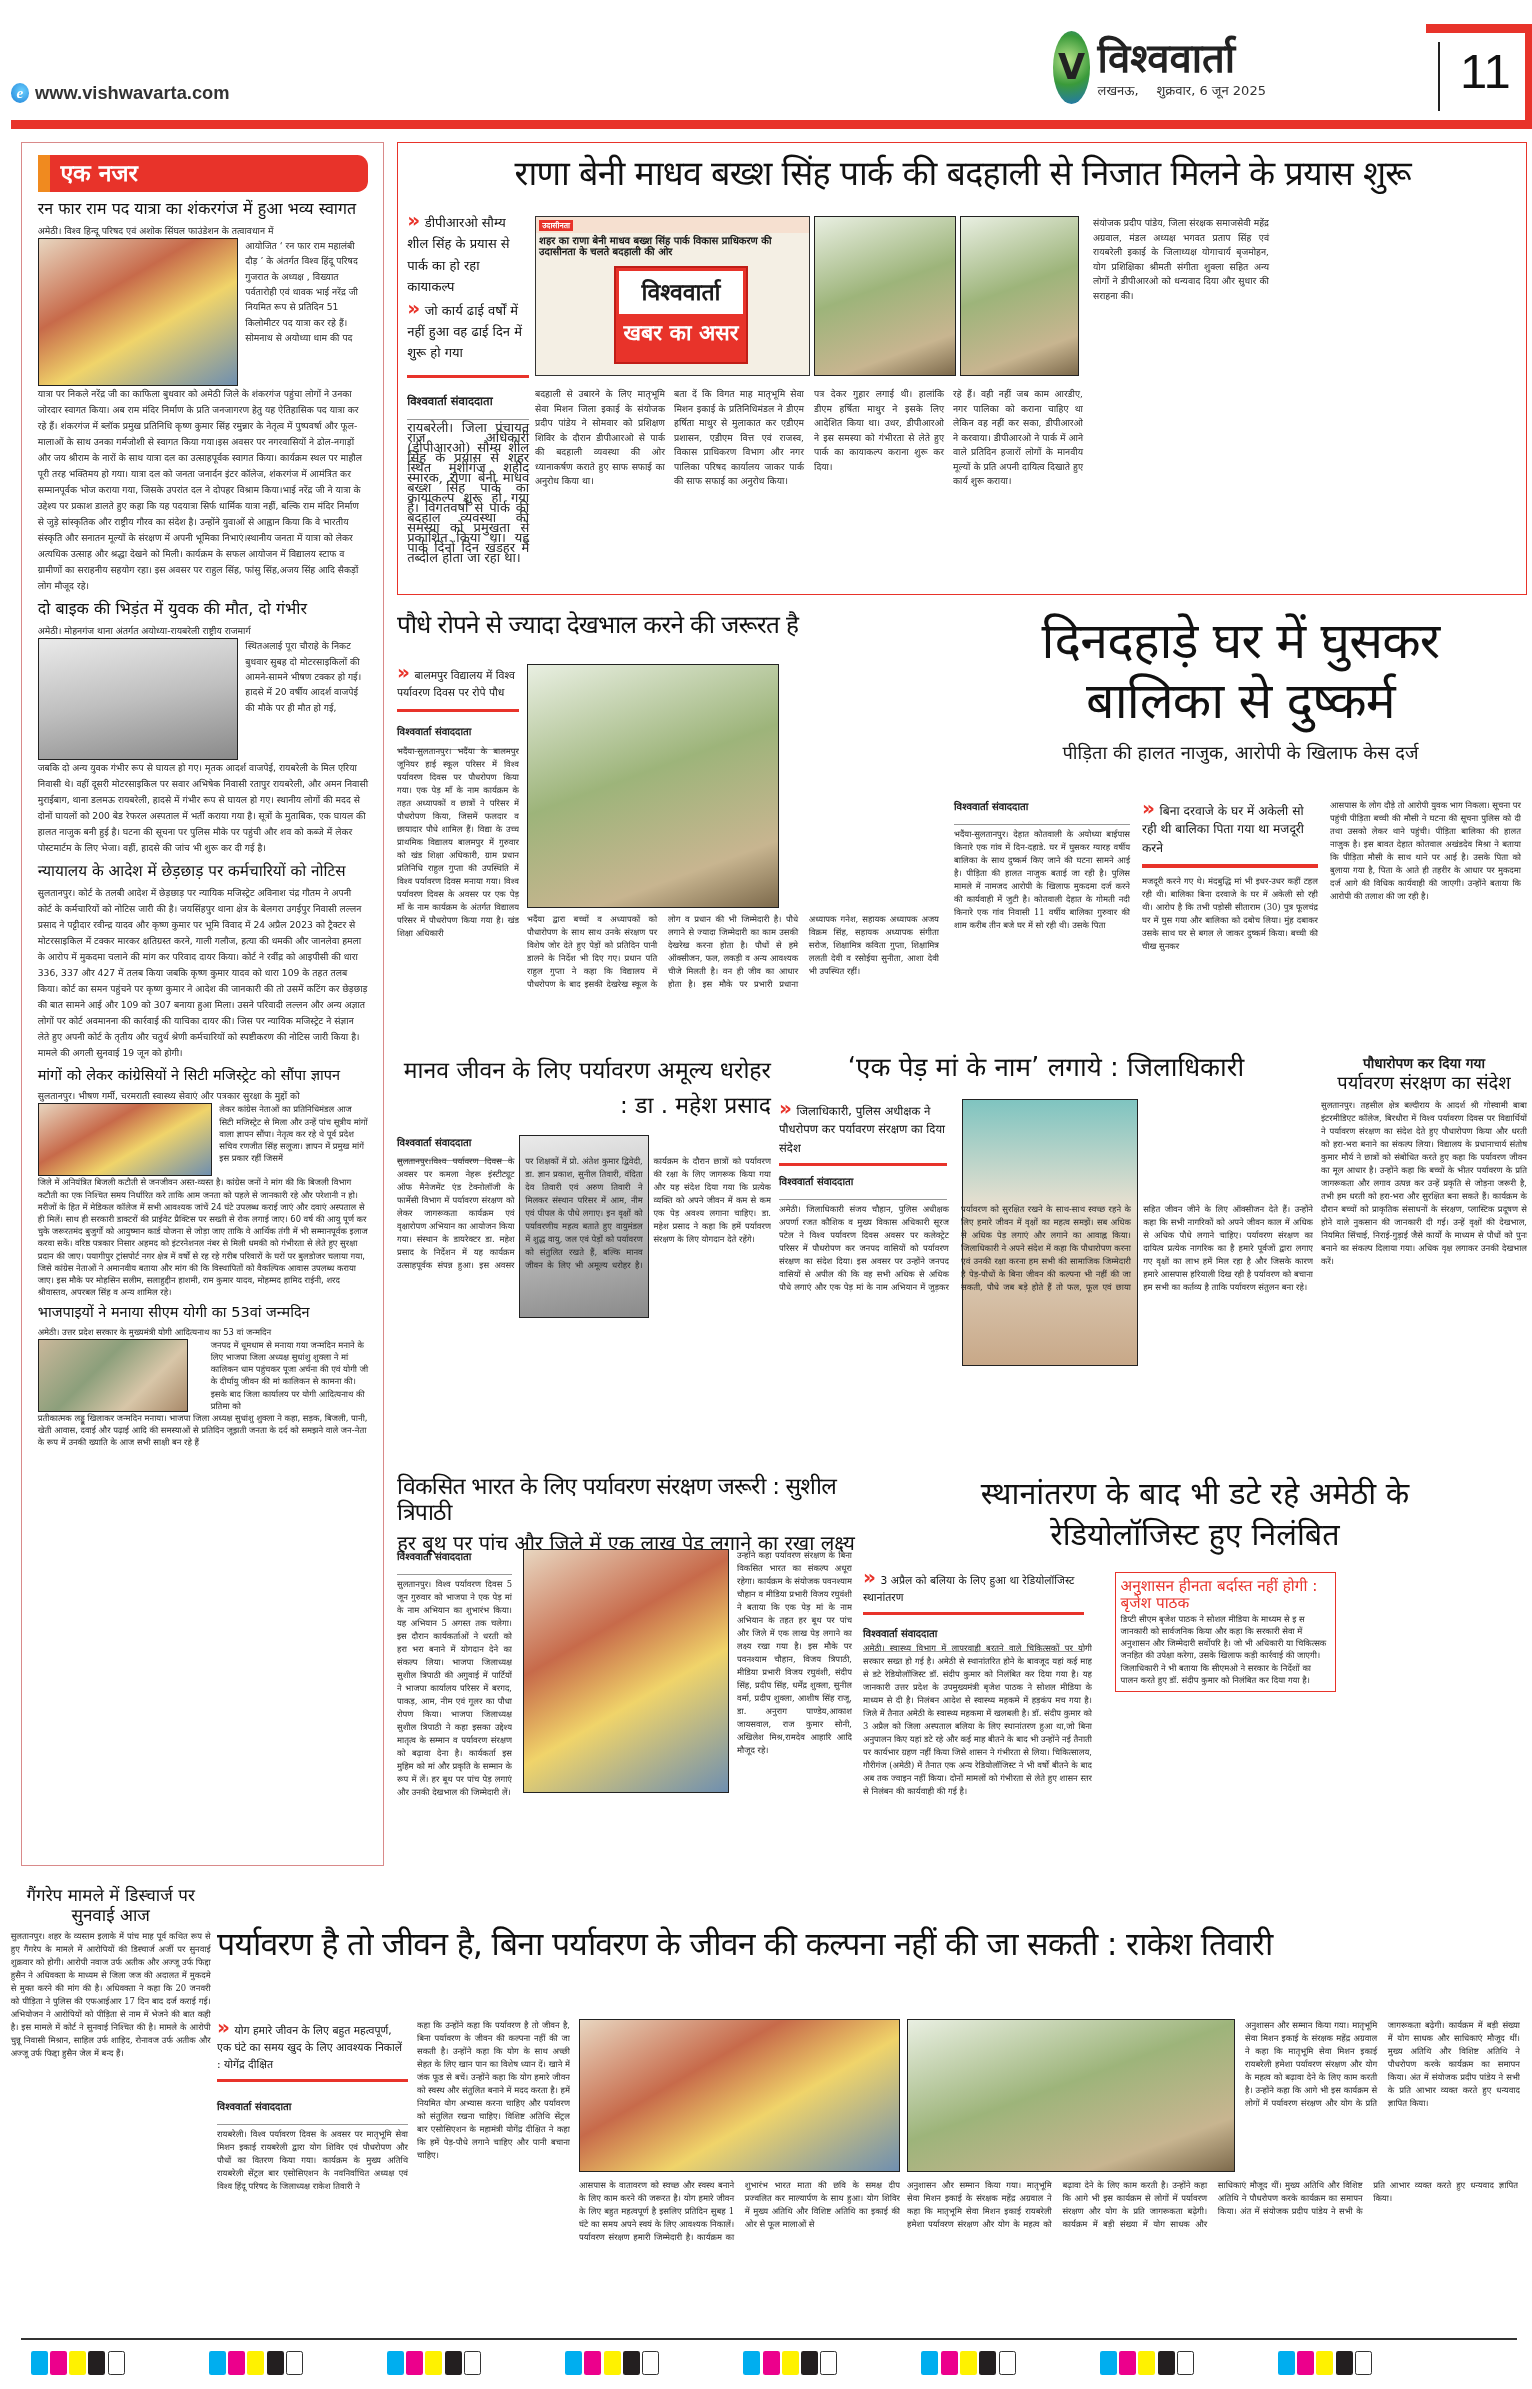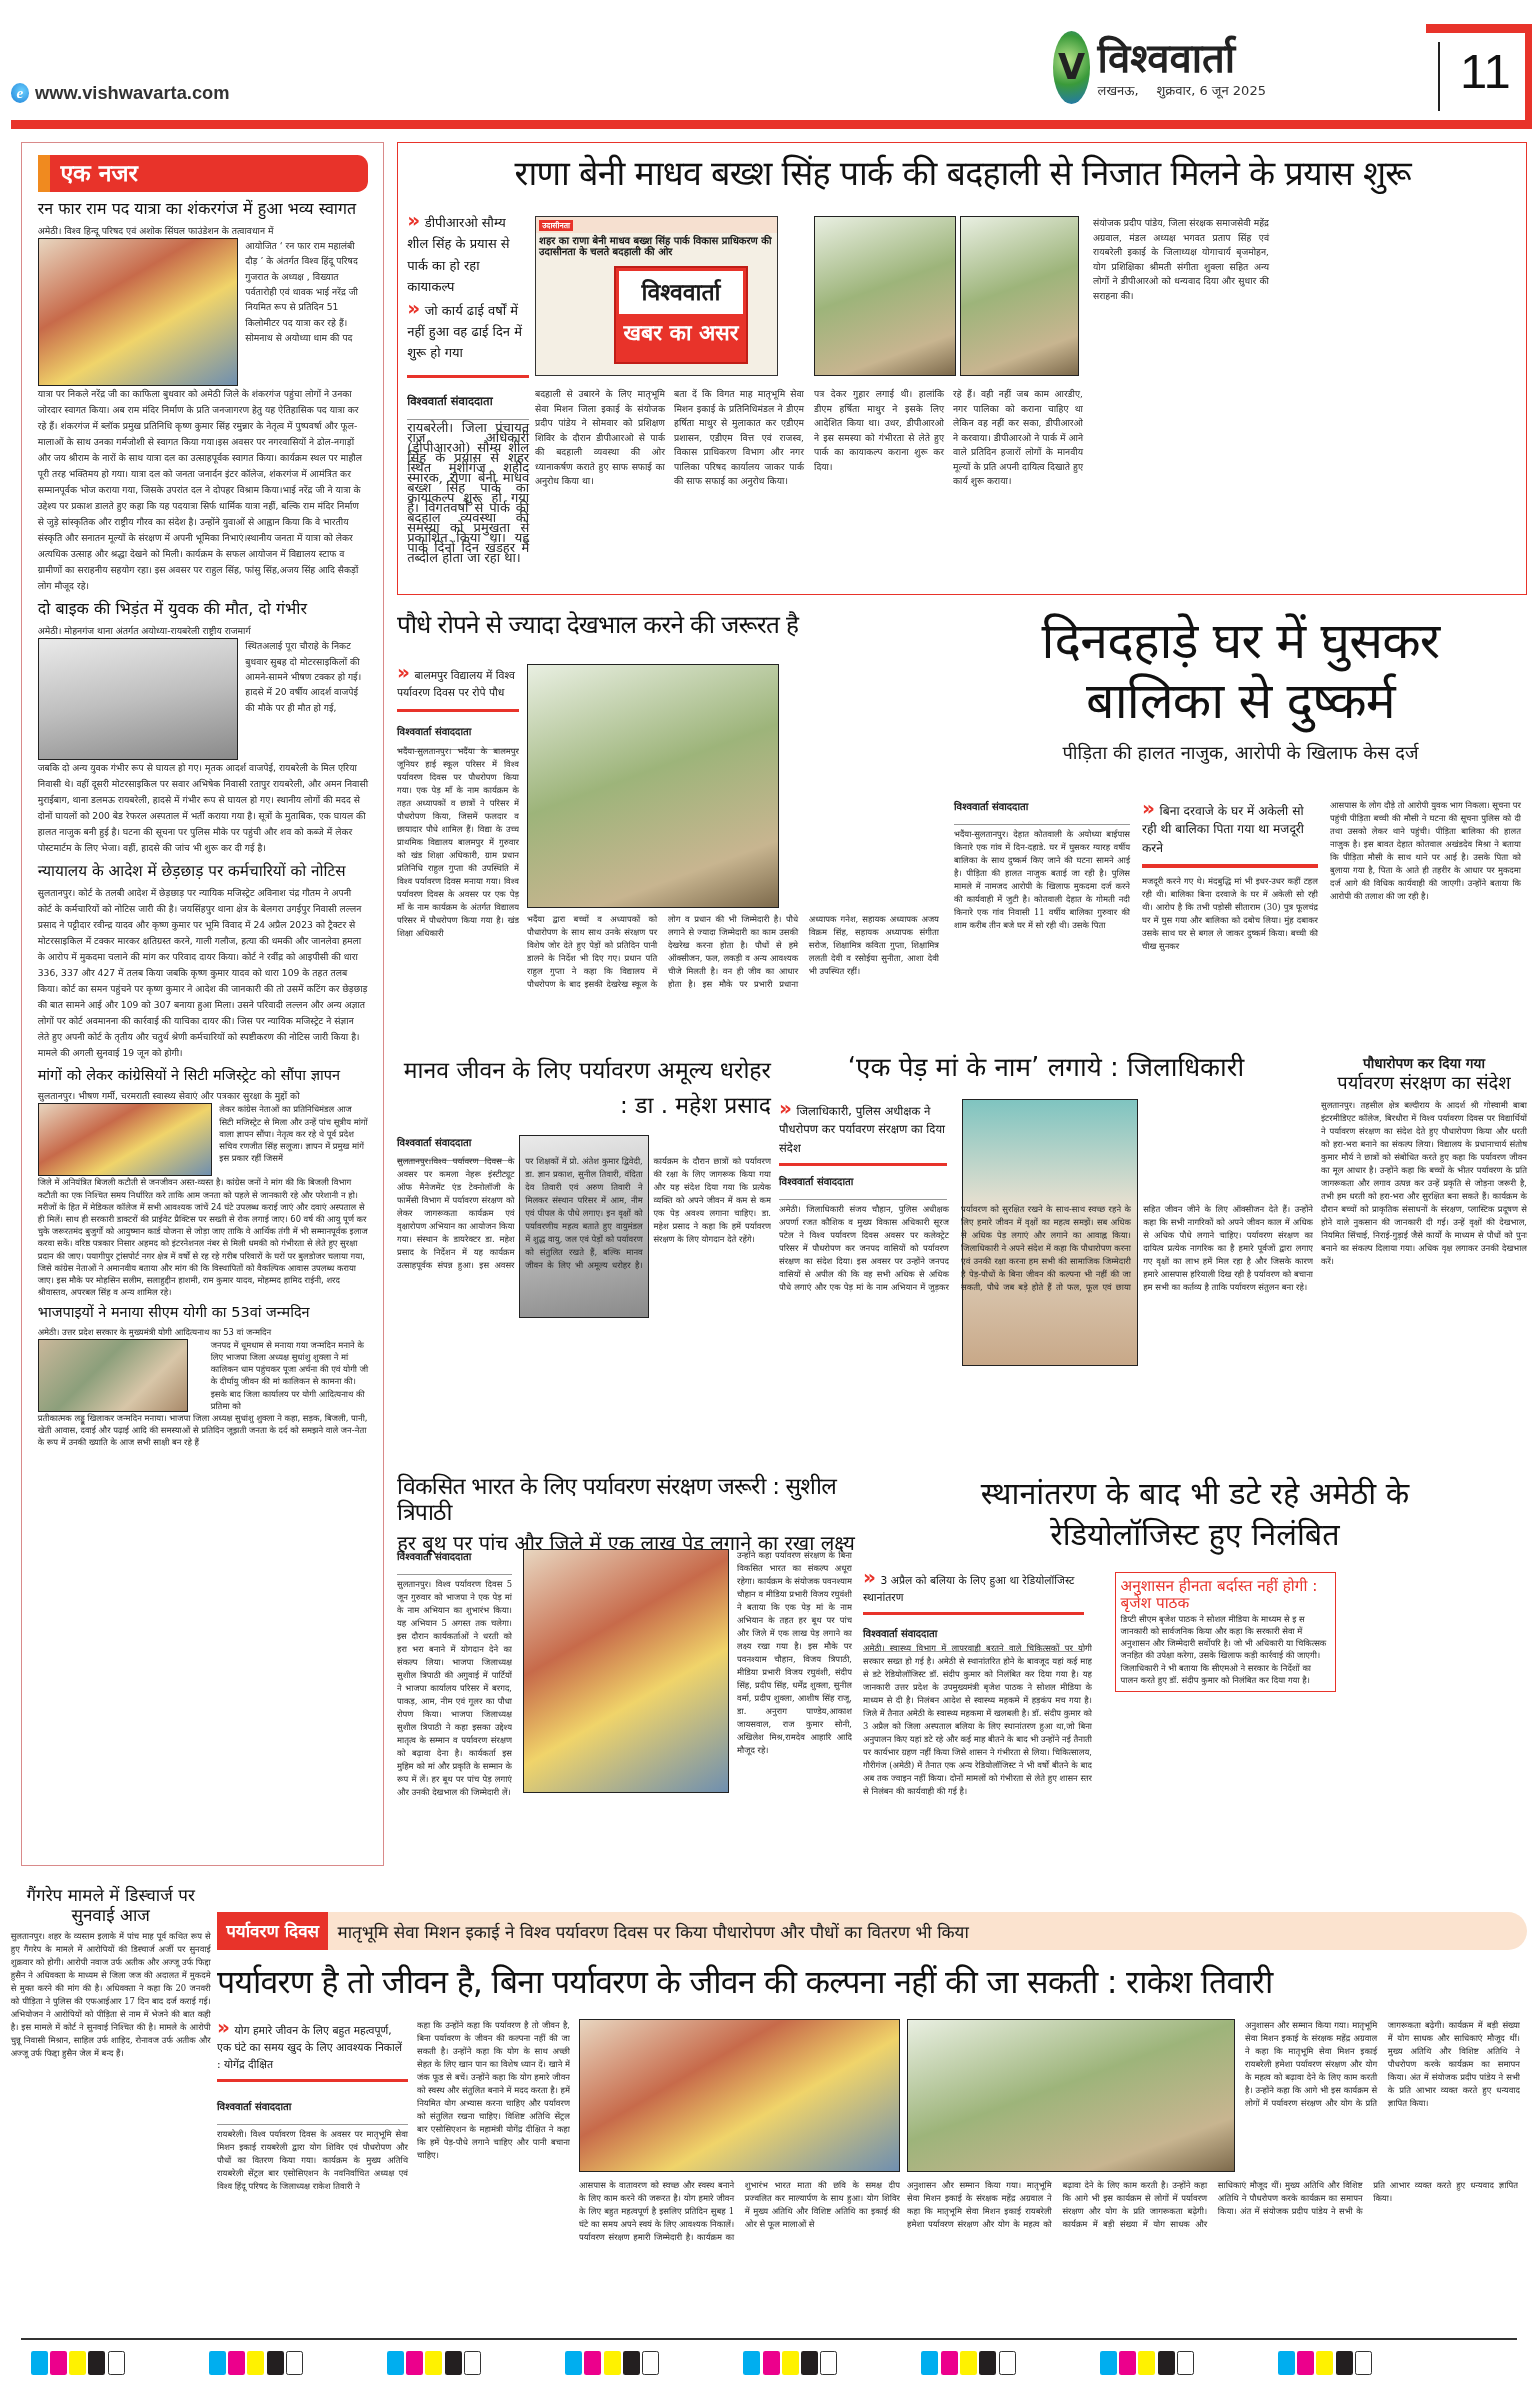--- a/index.html
+++ b/index.html
@@ -96,21 +96,21 @@
 
 <div class="abs box" style="left:397px;top:142px;width:1130px;height:453px;border-color:#e8332a">
   <div class="abs hd" style="left:9.2px;top:10.7px;width:1111px;font-size:34px;text-align:center;letter-spacing:-0.8px">राणा बेनी माधव बख्श सिंह पार्क की बदहाली से निजात मिलने के प्रयास शुरू</div>
   <div class="abs" style="left:9.2px;top:67px;width:122px">
     <div class="bullet">डीपीआरओ सौम्य शील सिंह के प्रयास से पार्क का हो रहा कायाकल्प</div>
     <div class="bullet">जो कार्य ढाई वर्षों में नहीं हुआ वह ढाई दिन में शुरू हो गया</div>
     <div class="redline" style="margin-top:10.7px"></div>
     <div class="byl" style="margin-top:15.3px">विश्ववार्ता संवाददाता</div>
     <div class="txt" style="font-size:13px;line-height:10px">रायबरेली। जिला पंचायत राज अधिकारी (डीपीआरओ) सौम्य शील सिंह के प्रयास से  शहर स्थित मुंशीगंज शहीद स्मारक, राणा बेनी माधव बख्श सिंह पार्क का कायाकल्प शुरू हो गया है। विगतवर्षों से पार्क की बदहाल व्यवस्था की समस्या को प्रमुखता से प्रकाशित किया था। यह पार्क दिनों दिन खंडहर में तब्दील होता जा रहा था।</div>
   </div>
-  <div class="abs" style="left:137px;top:73px;width:243px;height:160px;border:1.5px solid #333;background:#f4efe4">
+  <div class="abs" style="left:137px;top:73px;width:275px;height:160px;border:1.5px solid #333;background:#f4efe4">
     <div style="font-size:7.6px;padding:3.1px;background:#f6e0d0"><span style="background:#e8332a;color:#fff;padding:0.8px 3.1px;font-weight:bold">उदासीनता</span></div>
     <div style="font-size:10px;font-weight:bold;padding:1.5px 3.1px;line-height:11px">शहर का राणा बेनी माधव बख्श सिंह पार्क विकास प्राधिकरण की उदासीनता के चलते बदहाली की ओर</div>
     <div style="position:absolute;left:78px;top:49px;width:134px;height:98px;background:#e8332a;border:2.3px solid #c01e17">
       <div style="background:#fff;margin:3.1px;height:43px;font-size:23px;font-weight:bold;text-align:center;line-height:43px">विश्ववार्ता</div>
       <div style="color:#fff;font-size:21.4px;font-weight:bold;text-align:center">खबर का असर</div>
     </div>
   </div>
   <div class="abs photo g" style="left:416px;top:73px;width:142px;height:160px"></div>
   <div class="abs photo g" style="left:562px;top:73px;width:119px;height:160px"></div>
   <div class="abs txt" style="left:137px;top:244px;width:130px;font-size:9.2px;line-height:14.5px">बदहाली से उबारने के लिए मातृभूमि सेवा मिशन जिला इकाई के संयोजक प्रदीप पांडेय ने सोमवार को प्रशिक्षण शिविर के दौरान डीपीआरओ से पार्क की बदहाली व्यवस्था की ओर ध्यानाकर्षण कराते हुए साफ सफाई का अनुरोध किया था।</div>
@@ -197,24 +197,20 @@
   </div>
   <div class="abs txt" style="left:0;top:169px;width:229px;font-size:8.4px;line-height:13px;height:221px;overflow:hidden">अमेठी। स्वास्थ्य विभाग में लापरवाही बरतने वाले चिकित्सकों पर योगी सरकार सख्त हो गई है। अमेठी से स्थानांतरित होने के बावजूद यहां कई माह से डटे रेडियोलॉजिस्ट डॉ. संदीप कुमार को निलंबित कर दिया गया है। यह जानकारी उत्तर प्रदेश के उपमुख्यमंत्री बृजेश पाठक ने सोशल मीडिया के माध्यम से दी है। निलंबन आदेश से स्वास्थ्य महकमे में हड़कंप मच गया है। जिले में तैनात अमेठी के स्वास्थ्य महकमा में खलबली है। डॉ. संदीप कुमार को 3 अप्रैल को जिला अस्पताल बलिया के लिए स्थानांतरण हुआ था,जो बिना अनुपालन किए यहां डटे रहे और कई माह बीतने के बाद भी उन्होंने नई तैनाती पर कार्यभार ग्रहण नहीं किया जिसे शासन ने गंभीरता से लिया। चिकित्सालय, गौरीगंज (अमेठी) में तैनात एक अन्य रेडियोलॉजिस्ट ने भी वर्षों बीतने के बाद अब तक ज्वाइन नहीं किया। दोनों मामलों को गंभीरता से लेते हुए शासन स्तर से निलंबन की कार्यवाही की गई है।</div>
 </div>
 
 <div class="abs" style="left:10.7px;top:1886px;width:200px;height:366px">
   <div class="hd" style="font-size:17px;font-weight:normal;text-align:center">गैंगरेप मामले में डिस्चार्ज पर सुनवाई आज</div>
   <div class="txt" style="font-size:8.4px;line-height:13px;margin-top:4.6px">सुलतानपुर। शहर के व्यस्तम इलाके में पांच माह पूर्व कथित रूप से हुए गैंगरेप के मामले में आरोपियों की डिस्चार्ज अर्जी पर सुनवाई शुक्रवार को होगी। आरोपी नवाज उर्फ अतीक और अज्जू उर्फ फिद्दा हुसैन ने अधिवक्ता के माध्यम से जिला जज की अदालत में मुकदमे से मुक्त करने की मांग की है। अधिवक्ता ने कहा कि 20 जनवरी को पीड़िता ने पुलिस की एफआईआर 17 दिन बाद दर्ज कराई गई। अभियोजन ने आरोपियों को पीड़िता से नाम में भेजने की बात कही है। इस मामले में कोर्ट ने सुनवाई निश्चित की है। मामले के आरोपी चुन्नू निवासी मिश्रान, साहिल उर्फ शाहिद, रोनावज उर्फ अतीक और अज्जू उर्फ फिद्दा हुसैन जेल में बन्द हैं।</div>
 </div>
 
 <div class="abs" style="left:217px;top:1912px;width:1310px;height:351px">
-  <div style="display:flex;align-items:center;height:38px;background:#fbe3cf;border-radius:0 19px 19px 0">
-    <span style="background:#e8332a;color:#fff;font-size:17px;padding:0 9.2px;height:38px;line-height:38px;font-weight:bold">पर्यावरण दिवस</span>
-    <span style="font-size:17px;margin-left:9.2px">मातृभूमि सेवा मिशन इकाई ने विश्व पर्यावरण दिवस पर किया पौधारोपण और पौधों का वितरण भी किया</span>
-  </div>
   <div class="hd" style="font-size:32px;margin-top:13.7px;letter-spacing:-0.8px">पर्यावरण है तो जीवन है, बिना पर्यावरण के जीवन की कल्पना नहीं की जा सकती : राकेश तिवारी</div>
   <div class="abs" style="left:0;top:107px;width:191px">
     <div class="bullet" style="font-size:10.7px;line-height:17px">योग हमारे जीवन के लिए बहुत महत्वपूर्ण, एक घंटे का समय खुद के लिए आवश्यक निकालें : योगेंद्र दीक्षित</div>
     <div class="redline" style="margin-top:6.1px"></div>
     <div class="byl" style="margin-top:17px;font-size:10px">विश्ववार्ता संवाददाता</div>
     <div class="txt" style="font-size:8.4px;line-height:13px">रायबरेली। विश्व पर्यावरण दिवस के अवसर पर मातृभूमि सेवा मिशन इकाई रायबरेली द्वारा योग शिविर एवं पौधरोपण और पौधों का वितरण किया गया। कार्यक्रम के मुख्य अतिथि रायबरेली सेंट्रल बार एसोसिएशन के नवनिर्वाचित अध्यक्ष एवं विश्व हिंदू परिषद के जिलाध्यक्ष राकेश तिवारी ने</div>
   </div>
   <div class="abs txt" style="left:200px;top:107px;width:153px;font-size:8.4px;line-height:13px;height:237px;overflow:hidden">कहा कि उन्होंने कहा कि पर्यावरण है तो जीवन है, बिना पर्यावरण के जीवन की कल्पना नहीं की जा सकती है। उन्होंने कहा कि योग के साथ अच्छी सेहत के लिए खान पान का विशेष ध्यान दें। खाने में जंक फूड से बचें। उन्होंने कहा कि योग हमारे जीवन को स्वस्थ और संतुलित बनाने में मदद करता है। हमें नियमित योग अभ्यास करना चाहिए और पर्यावरण को संतुलित रखना चाहिए। विशिष्ट अतिथि सेंट्रल बार एसोसिएशन के महामंत्री योगेंद्र दीक्षित ने कहा कि हमें पेड़-पौधे लगाने चाहिए और पानी बचाना चाहिए।</div>
   <div class="abs photo r" style="left:362px;top:107px;width:321px;height:153px"></div>
   <div class="abs photo g" style="left:690px;top:107px;width:328px;height:153px"></div>

